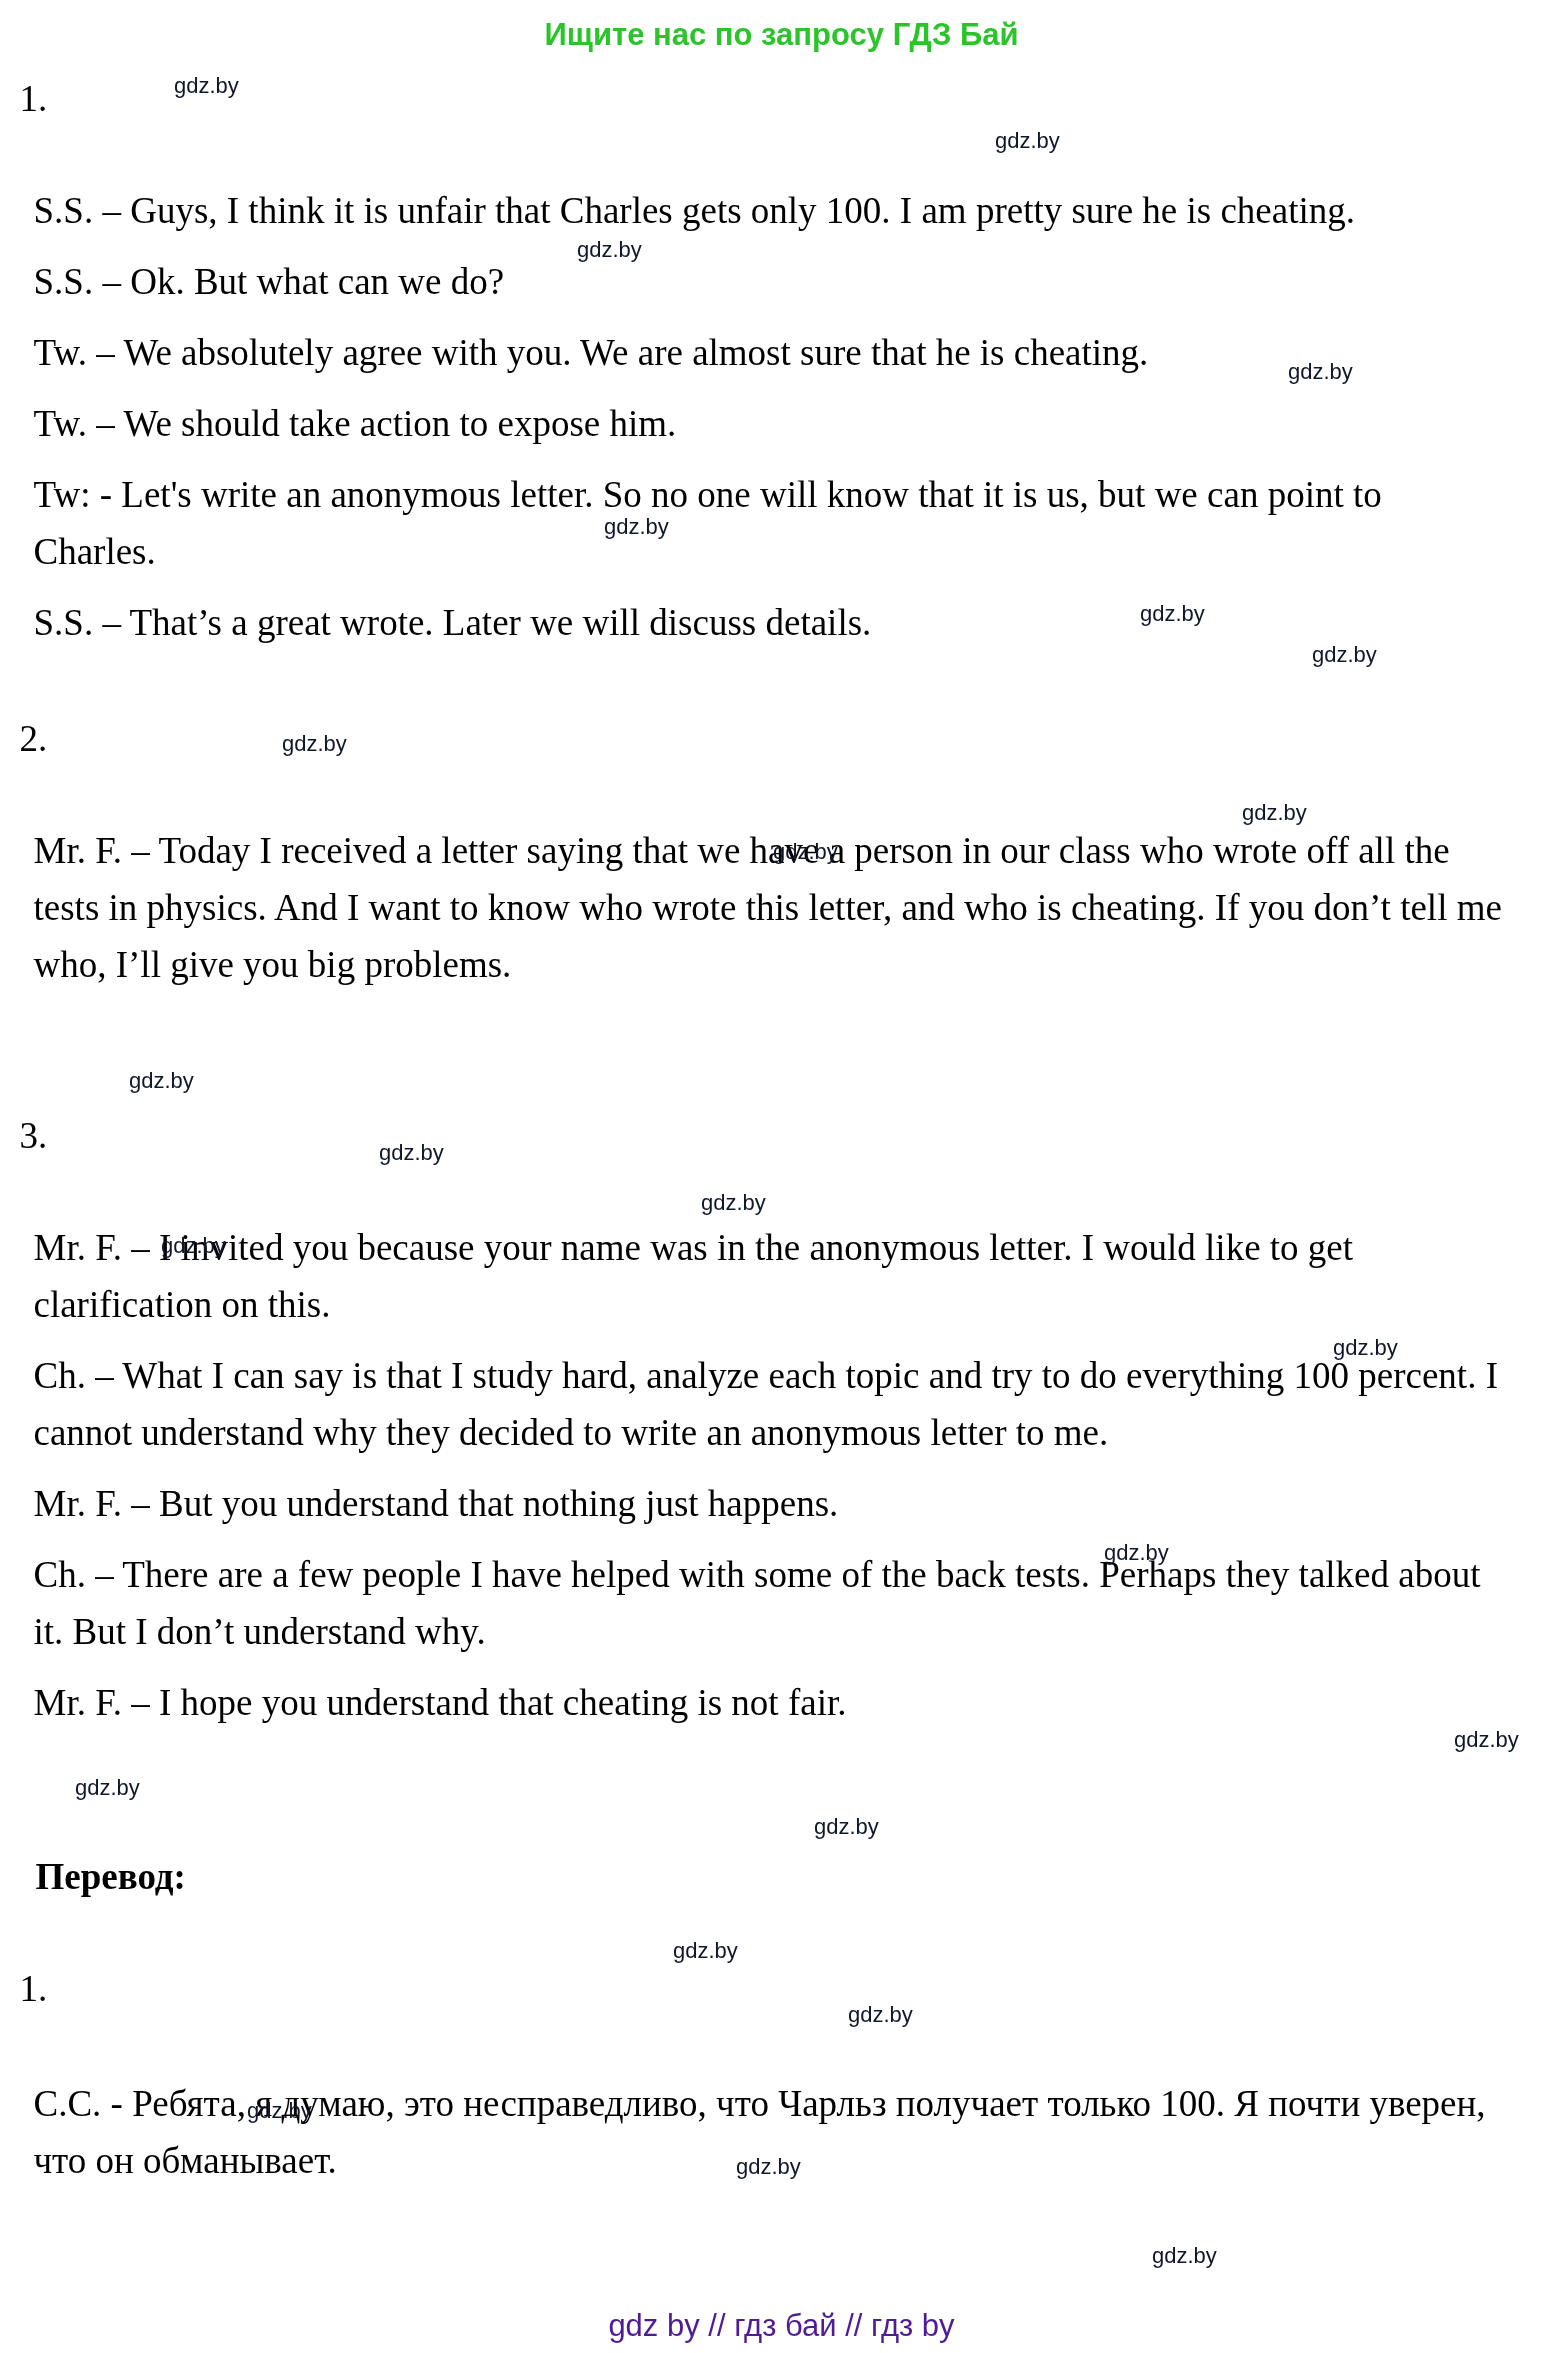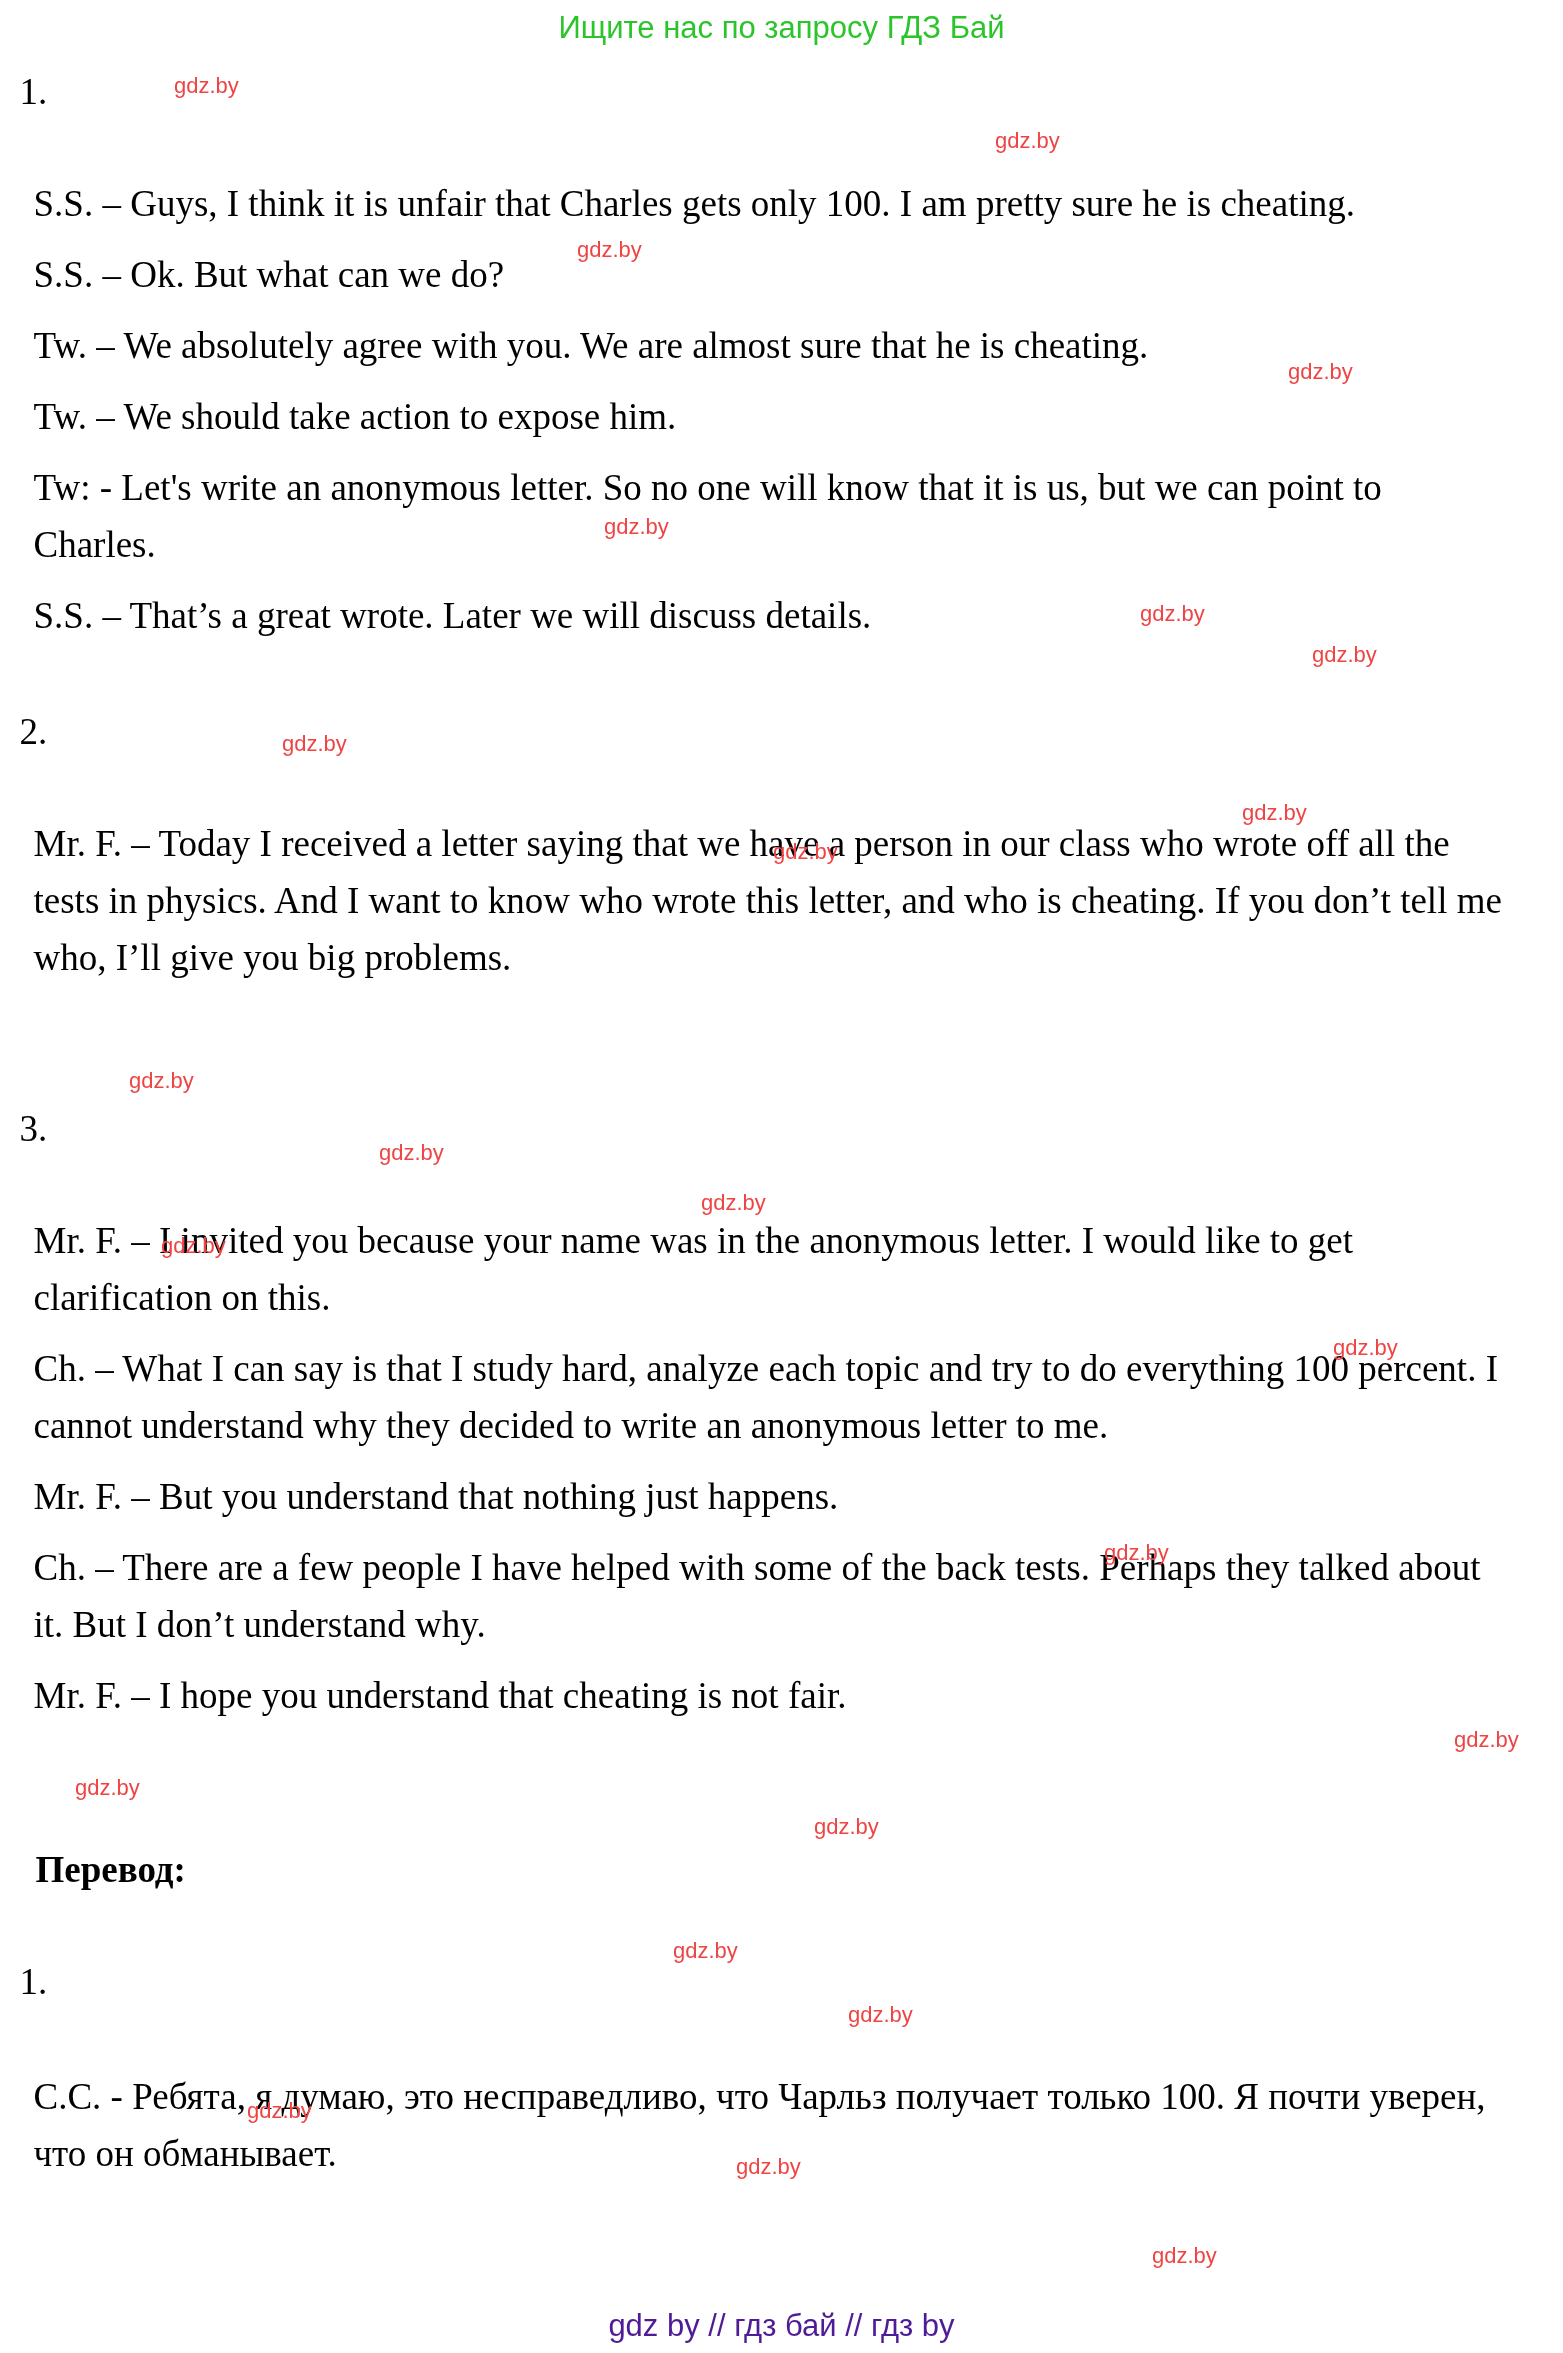--- a/index.html
+++ b/index.html
@@ -6,26 +6,26 @@
   .page {
     position: relative;
     width: 1563px;
     height: 2354px;
     background: #ffffff;
     overflow: hidden;
     font-family: "Liberation Serif", serif;
     color: #000000;
   }
   .banner {
-    padding-top: 9px;
+    padding-top: 16px;
     text-align: center;
     font-family: "Liberation Sans", sans-serif;
     font-size: 31px;
     line-height: 37px;
-    font-weight: normal;
+    font-weight: bold;
   }
   .content {
     padding: 0 42px 0 19.5px;
   }
   .num {
     font-size: 37px;
     line-height: 57px;
     margin: 0 0 55px 0;
   }
   .num-1 { margin-top: 17px; }
@@ -42,21 +42,21 @@
     font-size: 37px;
     line-height: 57px;
     font-weight: bold;
   }
   .trans-num { margin-top: 0; margin-bottom: 58px; }
   .watermark {
     position: absolute;
     font-family: "Liberation Sans", sans-serif;
     font-size: 22px;
     line-height: 23.4px;
-    color: #ef4444;
+    color: #0f172a;
     white-space: nowrap;
   }
   .footer {
     position: absolute;
     top: 2308px;
     left: 0;
     width: 100%;
     text-align: center;
     font-family: "Liberation Sans", sans-serif;
     font-size: 31px;

